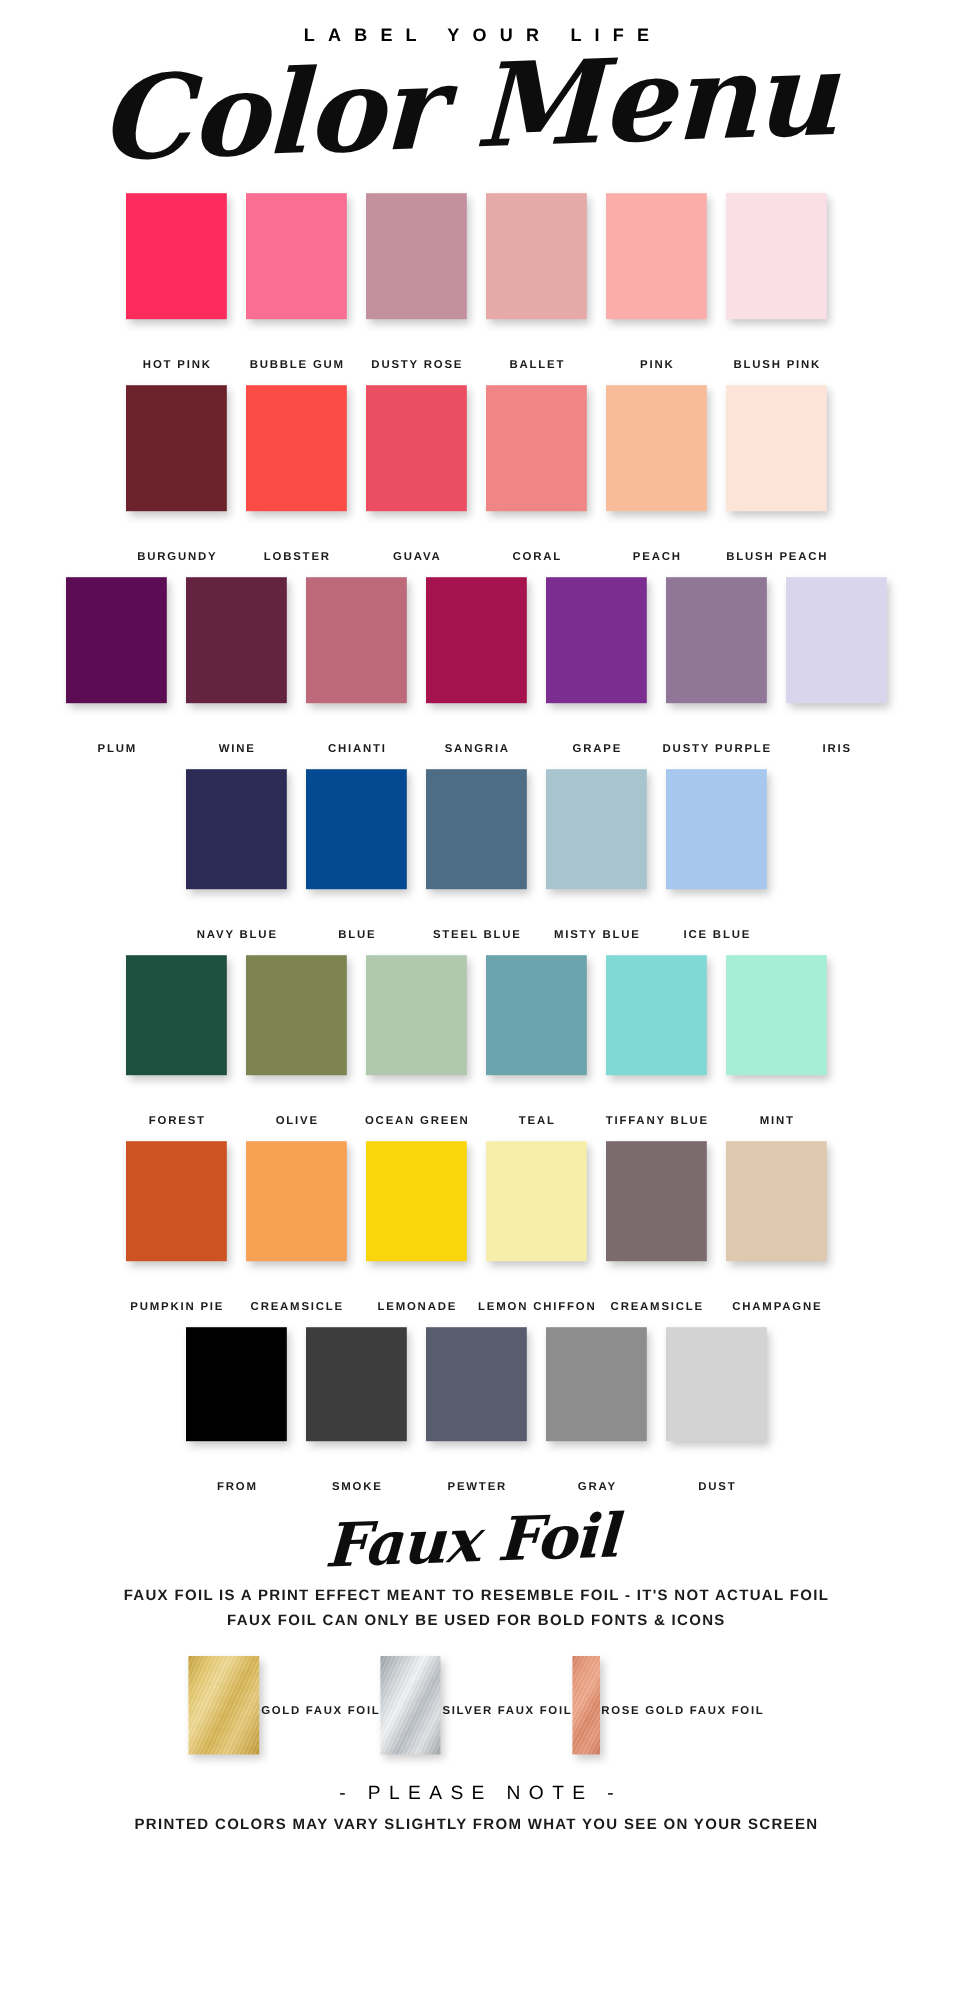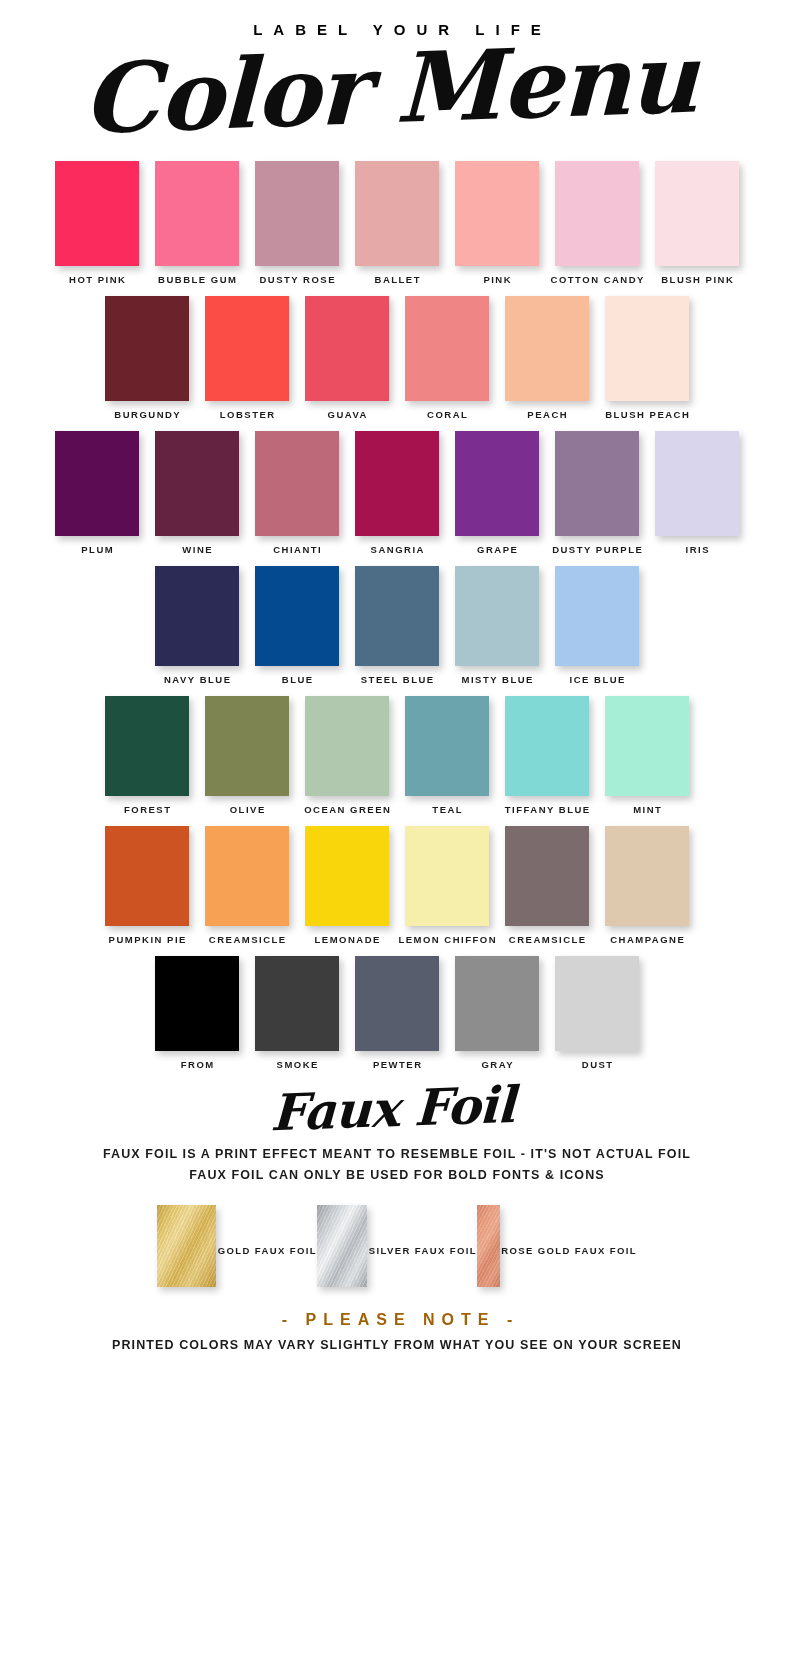--- a/index.html
+++ b/index.html
@@ -51,20 +51,21 @@
     display: flex;
     justify-content: center;
     align-items: flex-start;
     margin-bottom: 11px;
   }
   .swatch-cell {
     width: 100px;
     display: flex;
     flex-direction: column;
     align-items: center;
+    gap: 25px;
   }
   .swatch-chip {
     width: 84px;
     height: 105px;
     box-shadow: 3px 4px 7px rgba(0,0,0,0.22);
   }
   .swatch-label {
     margin-top: 8px;
     font-size: 9.5px;
     font-weight: 700;
@@ -144,24 +145,24 @@
     white-space: nowrap;
   }
 
   
   .footer {
     text-align: center;
     margin-top: 24px;
   }
   .please-note {
     font-size: 16px;
-    font-weight: 700;
+    font-weight: 400;
     letter-spacing: 7px;
     text-indent: 7px;
-    color: #a16207;
+    color: #000000;
   }
   .footer-note {
     margin-top: 9px;
     font-size: 12.5px;
     font-weight: 700;
     letter-spacing: 1.1px;
     color: #1b1b1b;
   }
 </style>
 </head>
@@ -186,24 +187,20 @@
         <div class="swatch-chip" style="background-color: rgb(194, 144, 158);"></div>
         <div class="swatch-label">DUSTY ROSE</div>
       </div>
       <div class="swatch-cell">
         <div class="swatch-chip" style="background-color: rgb(229, 170, 167);"></div>
         <div class="swatch-label">BALLET</div>
       </div>
       <div class="swatch-cell">
         <div class="swatch-chip" style="background-color: rgb(251, 174, 169);"></div>
         <div class="swatch-label">PINK</div>
-      </div>
-      <div class="swatch-cell">
-        <div class="swatch-chip" style="background-color: rgb(245, 195, 214);"></div>
-        <div class="swatch-label">COTTON CANDY</div>
       </div>
       <div class="swatch-cell">
         <div class="swatch-chip" style="background-color: rgb(250, 223, 228);"></div>
         <div class="swatch-label">BLUSH PINK</div>
       </div>
     </div>
     <div class="swatch-row">
       <div class="swatch-cell">
         <div class="swatch-chip" style="background-color: rgb(107, 34, 43);"></div>
         <div class="swatch-label">BURGUNDY</div>

